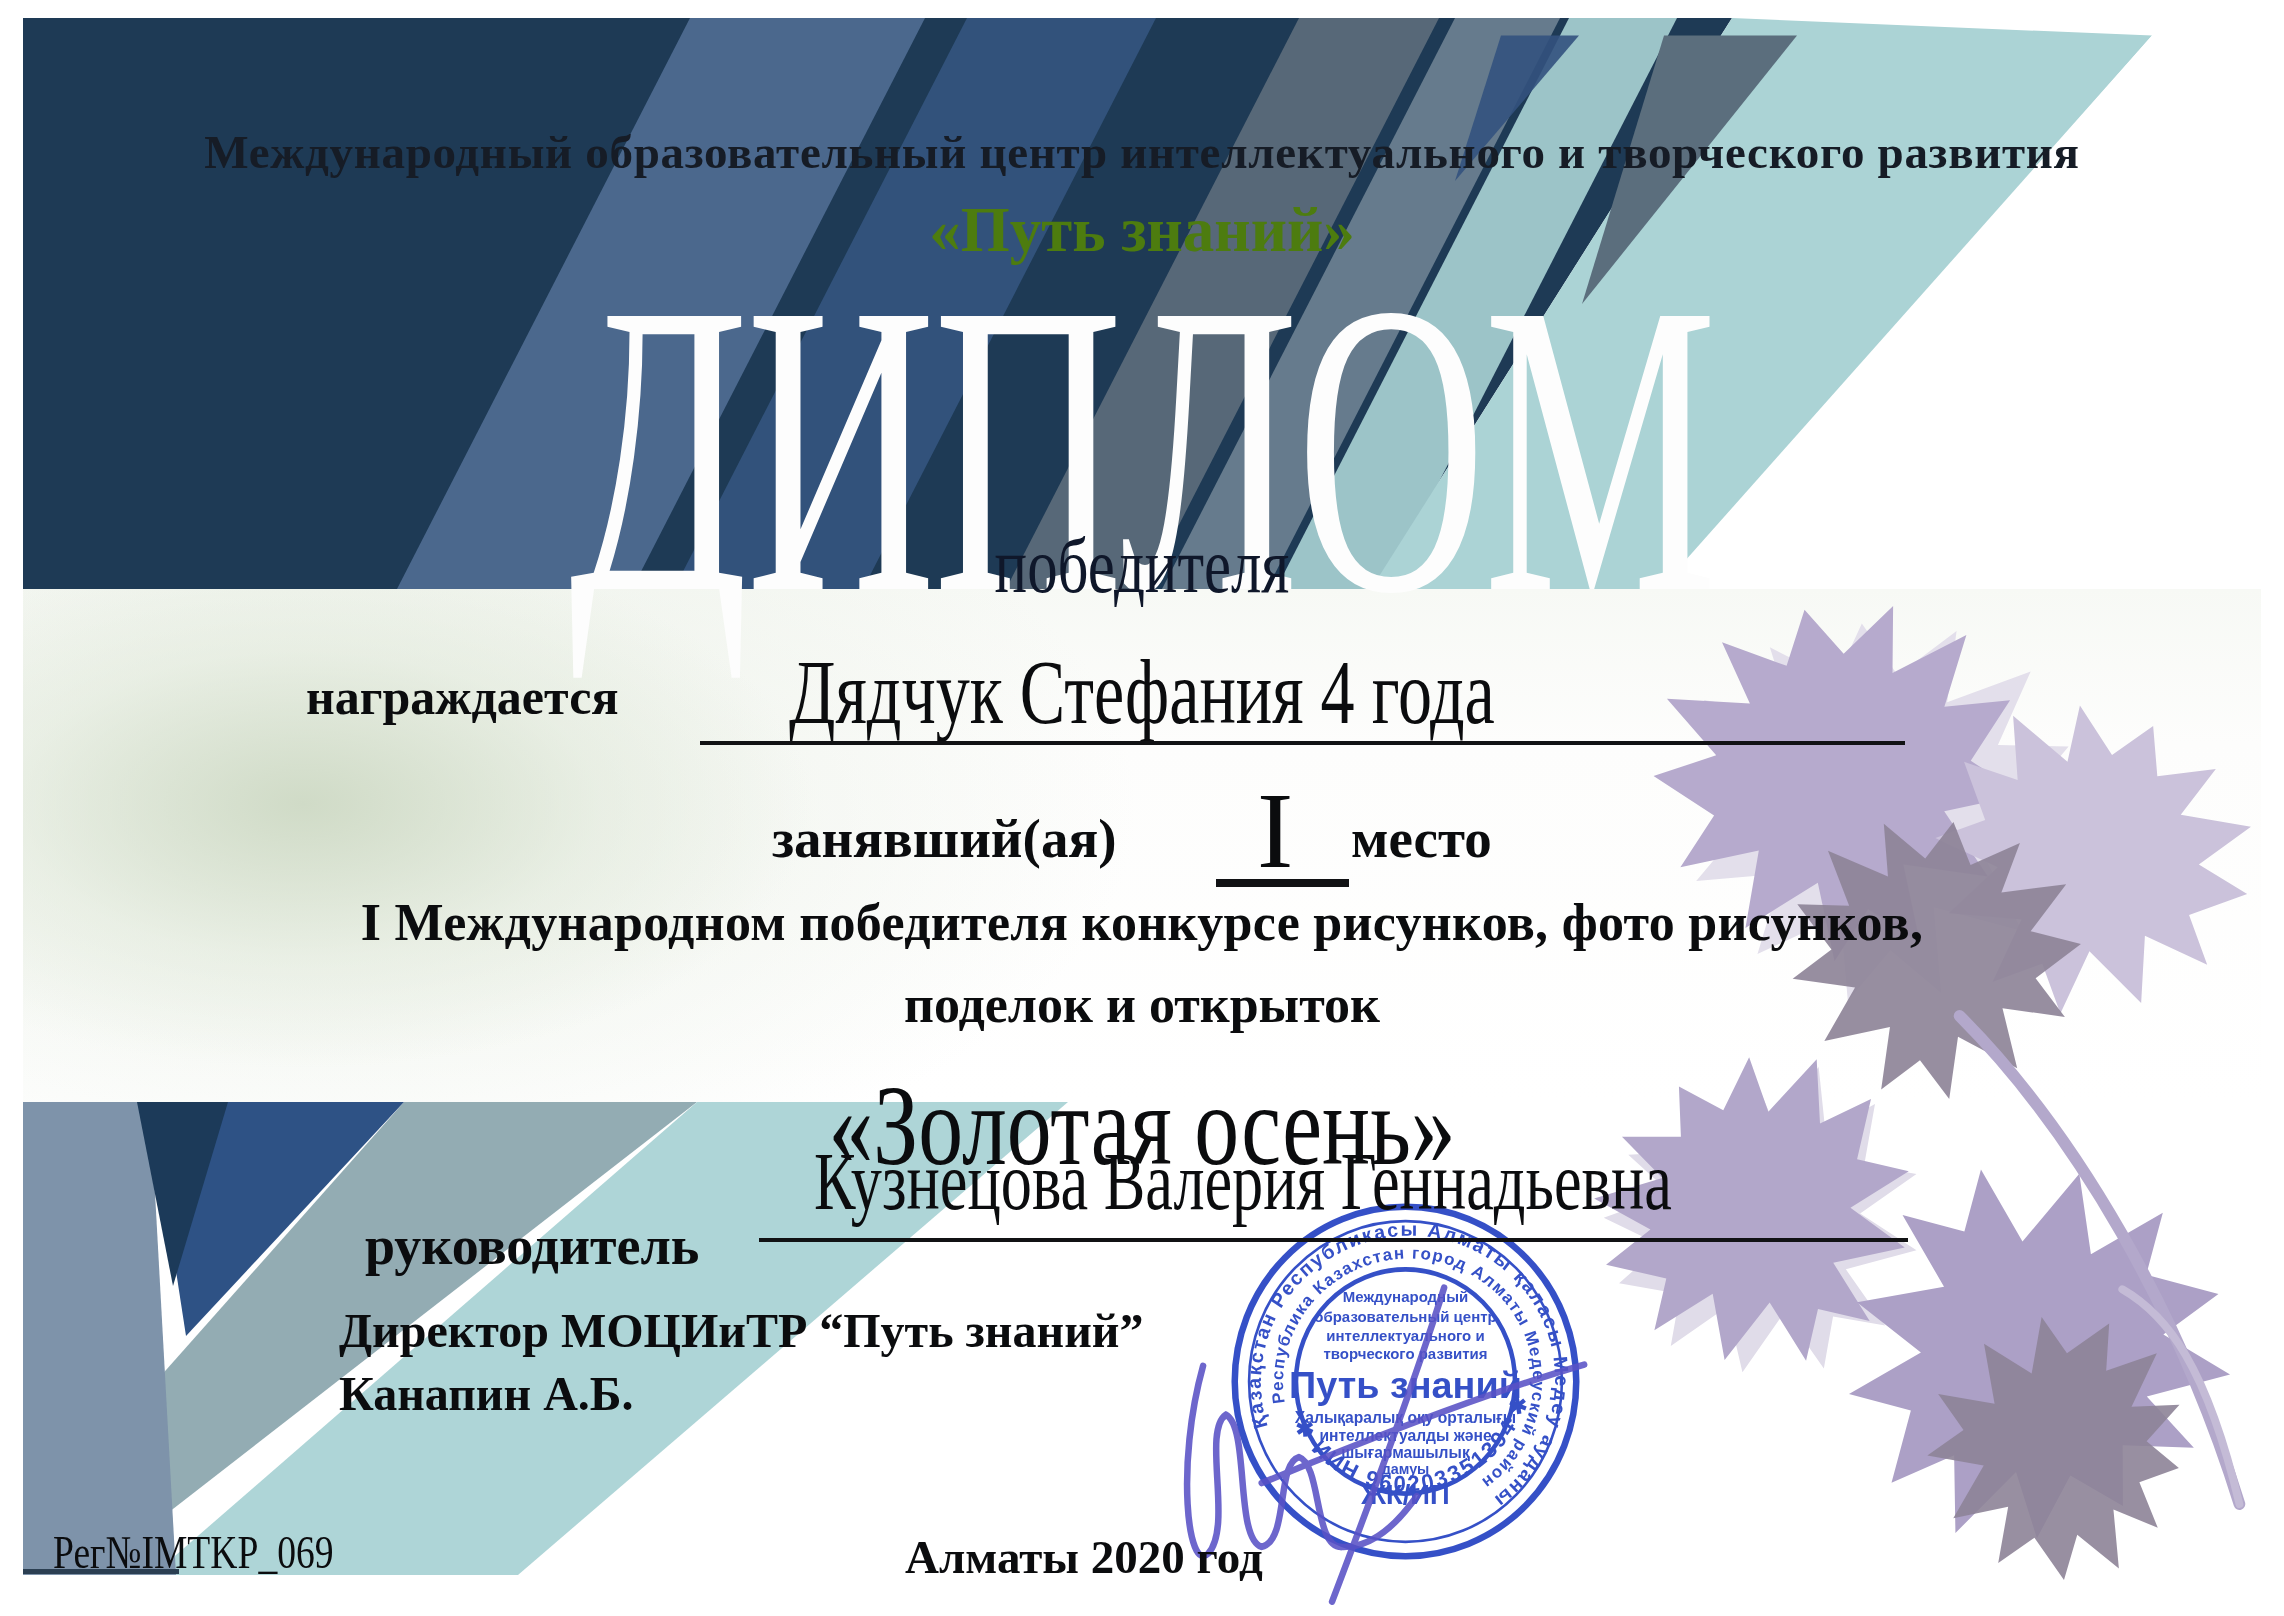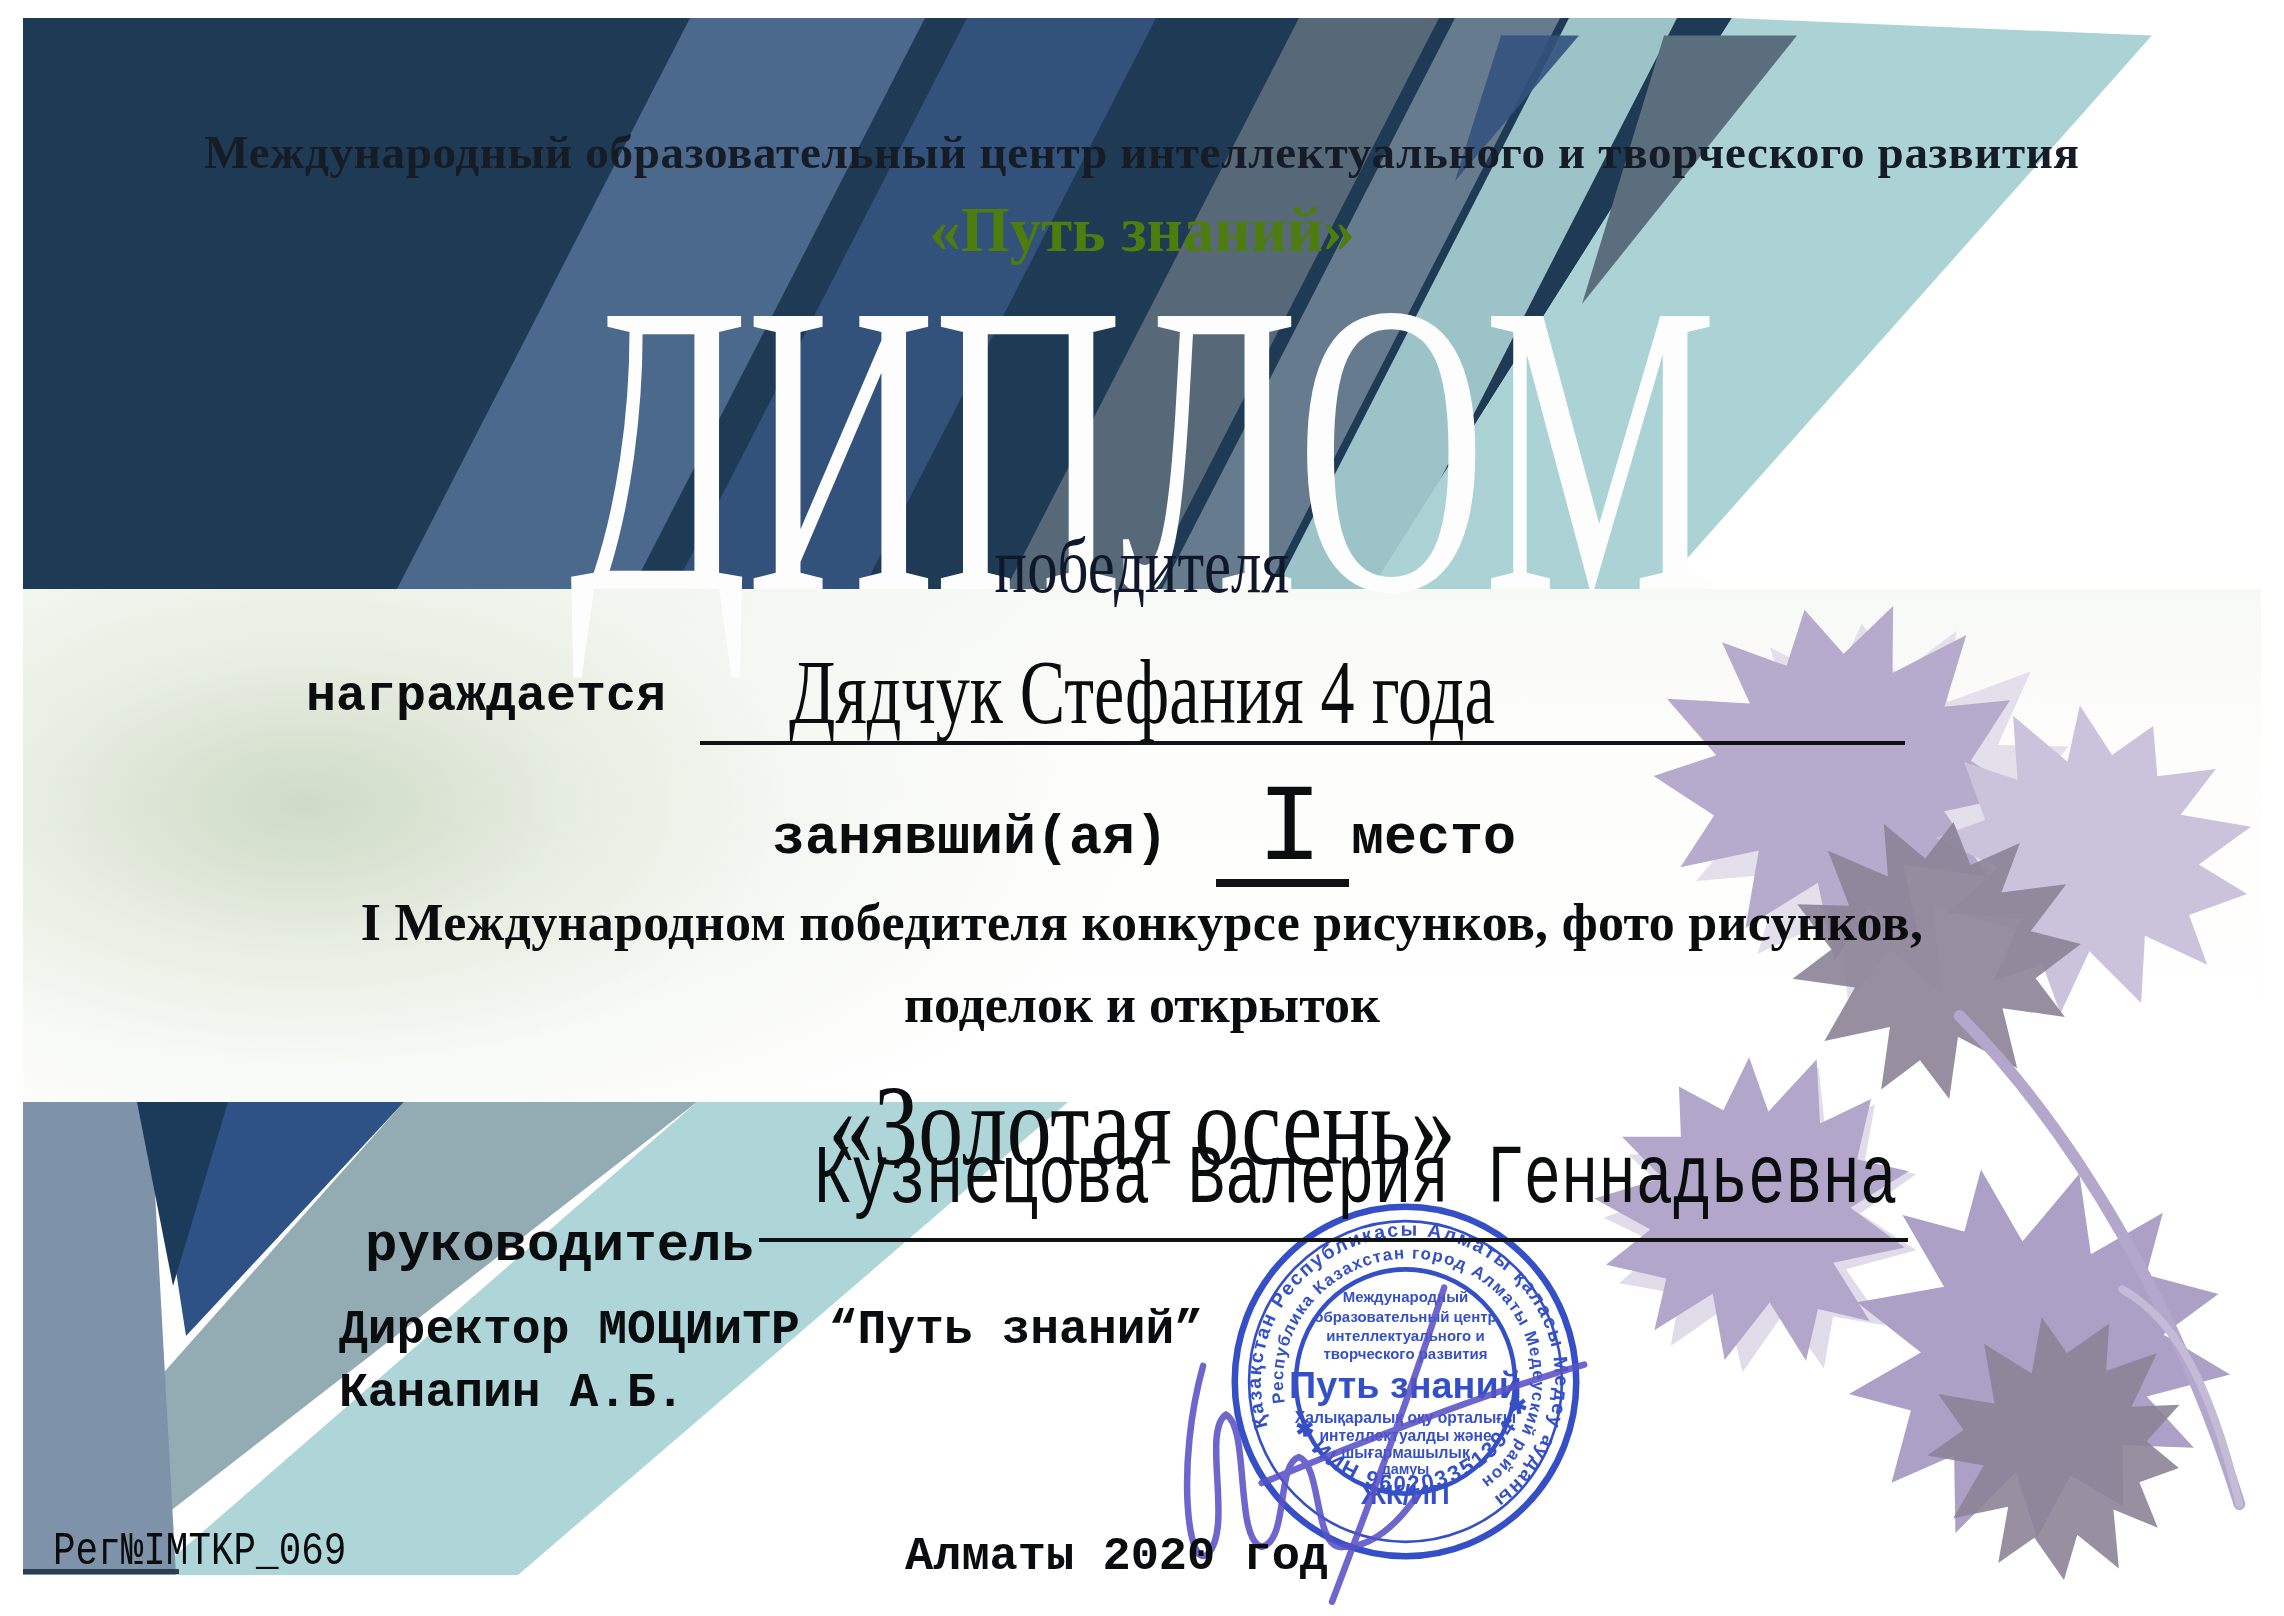--- a/index.html
+++ b/index.html
@@ -27,21 +27,21 @@
   
   .bottom-band{position:absolute;left:23px;top:1102px;width:1084px;height:473px;overflow:hidden;z-index:1;}
   .b-grayteal{background:#93acb3;clip-path:polygon(381px 0,674px 0,65px 473px,-39px 473px);}
   .b-lteal  {background:#aed5d7;clip-path:polygon(674px 0,1045px 0,495px 473px,130px 473px);}
   .b-steel  {background:#7e93aa;clip-path:polygon(0 0,127px 0,153px 473px,0 473px);}
   .b-royal  {background:#2e5285;clip-path:polygon(127px 0,381px 0,163px 234px);}
   .b-navy   {background:#1c3a59;clip-path:polygon(114px 0,205px 0,150px 184px);}
   .b-edge   {position:absolute;left:0;top:467px;width:156px;height:5.2px;background:#2b3f52;}
   
   .ctr{position:absolute;left:23px;right:23px;text-align:center;z-index:4;}
-  .txt{position:absolute;z-index:4;white-space:nowrap;font-family:Liberation Mono, monospace;}
+  .txt{position:absolute;z-index:4;white-space:nowrap;}
   .bold{font-weight:bold;}
   .didone{display:inline-block;transform:scaleX(.74);transform-origin:center;white-space:nowrap;}
   .didoneL{display:inline-block;transform:scaleX(.8);transform-origin:left;white-space:nowrap;}
   .rule{position:absolute;background:#111214;z-index:4;}
   .org-line1{top:125px;font-size:47px;font-weight:bold;color:#161c26;letter-spacing:0.7px;}
   .org-line2{top:194px;font-size:63px;font-weight:bold;color:#4d7c0f;}
   .diploma{top:240px;font-size:417px;line-height:1;color:#fdfdfd;}
   .diploma span{display:inline-block;transform:scaleX(.63);transform-origin:center;letter-spacing:-3.9px;}
   .podbed{top:521px;font-size:78px;color:#0f172a;}
   .awlabel{left:306px;top:668px;font-size:50px;}

